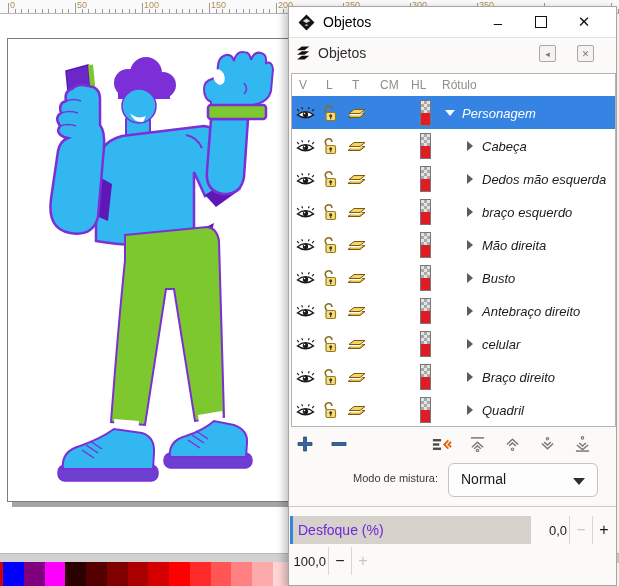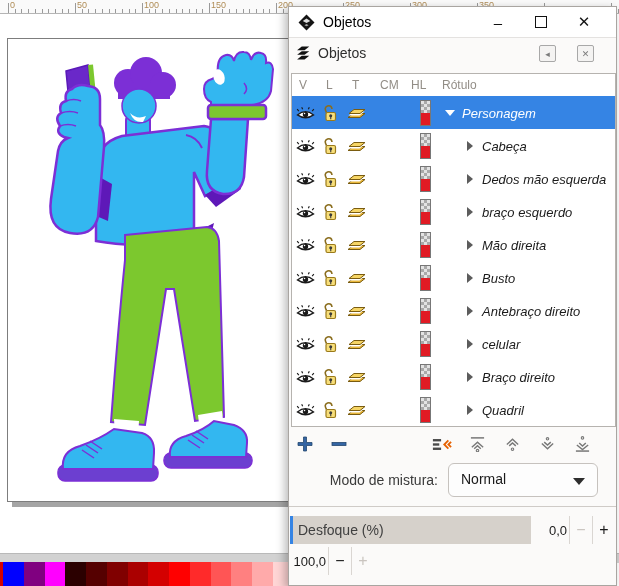--- a/index.html
+++ b/index.html
@@ -68,32 +68,32 @@
   .row.selected .lbl{color:#fff;}
   .row .expander{left:153px;} .row .lbl{left:170px;}
   .row.child .expander{left:175px;} .row.child .lbl{left:190px;}
 
   .toolbar{position:absolute;left:0;top:421px;width:100%;height:32px;}
   .toolbar .tb{position:absolute;top:4px;width:24px;height:24px;display:flex;align-items:center;justify-content:center;}
   .tb-add{left:4px;} .tb-remove{left:38px;}
   .tb-move{left:141px;} .tb-top{left:176px;} .tb-up{left:211px;} .tb-down{left:246px;} .tb-bottom{left:281px;}
 
   .blendrow{position:absolute;left:0;top:456px;width:100%;height:36px;}
-  .blendrow .blabel{position:absolute;right:178px;top:9px;font-size:14px;color:#3a3a3a;padding-left:40px;}
+  .blendrow .blabel{position:absolute;right:178px;top:9px;font-size:11px;color:#3a3a3a;padding-left:40px;}
   .combo{position:absolute;left:159px;top:0;width:150px;height:34px;background:#fdfdfd;
          border:1px solid #c6c2be;border-radius:6px;box-sizing:border-box;}
   .combo .cval{position:absolute;left:12px;top:7px;font-size:14px;color:#1a1a1a;}
   .combo .carr{position:absolute;right:12px;top:14px;width:0;height:0;
                border-left:6px solid transparent;border-right:6px solid transparent;border-top:7px solid #2e2e2e;}
 
   .sliders{position:absolute;left:0;top:499px;width:100%;border-top:1px solid #cfcbc7;padding-top:9px;}
   .srow{display:flex;height:28px;margin:0 1px 3px 1px;}
   .strack{flex:1;position:relative;background:#d6d1cb;overflow:hidden;}
   .strack .fill{position:absolute;left:0;top:0;bottom:0;background:var(--sel);}
-  .strack .slabel{position:absolute;left:8px;top:50%;transform:translateY(-50%);font-size:14px;color:#404040;z-index:1;}
+  .strack .slabel{position:absolute;left:8px;top:50%;transform:translateY(-50%);font-size:14px;color:#6d28d9;z-index:1;}
   .srow.full .slabel{color:#fff;}
   .sval{width:36px;background:#fbfaf9;display:flex;align-items:center;justify-content:flex-end;
         font-size:13px;padding-right:2px;}
   .sbtn{width:22px;display:flex;align-items:center;justify-content:center;font-size:16px;color:#1a1a1a;
         border-left:1px solid #dad6d2;background:#fbfaf9;}
   .sbtn.disabled{color:#c9c4bf;}
 </style>
 </head>
 <body>
 

